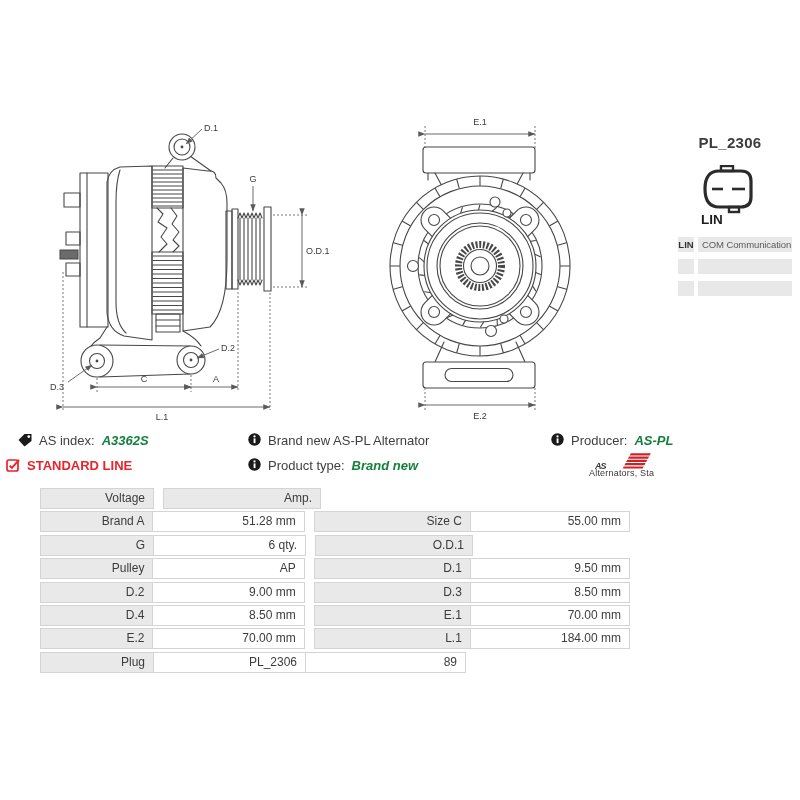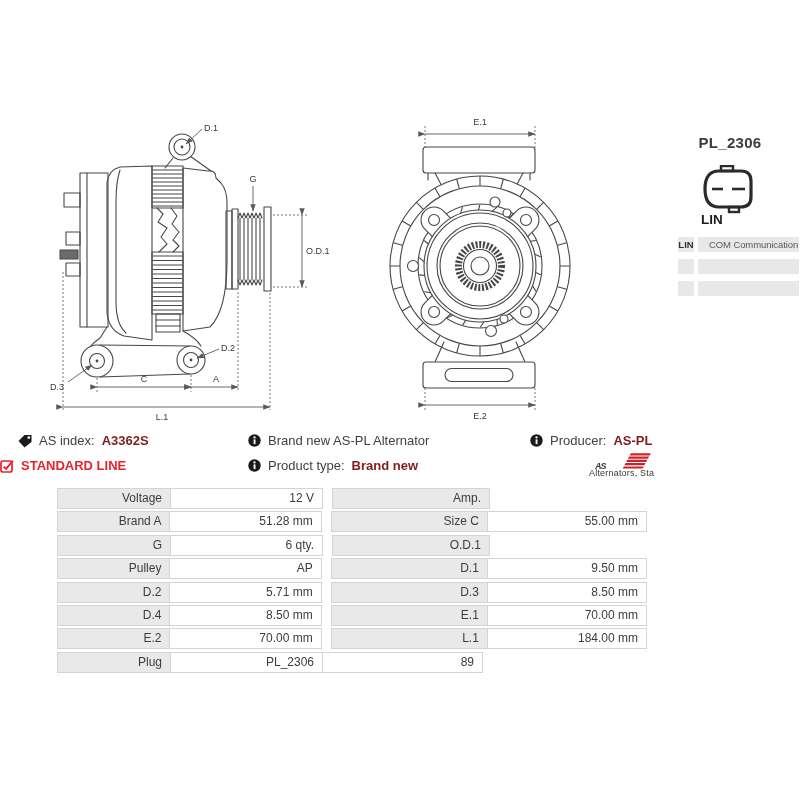--- a/index.html
+++ b/index.html
@@ -15,25 +15,25 @@
   .dim{stroke:#5a5a5a;fill:none;stroke-width:0.9;}
   .dot{stroke:#6a6a6a;fill:none;stroke-width:0.9;stroke-dasharray:2,2;}
 
   
   .plug-code{font-size:15px;font-weight:bold;letter-spacing:.3px;text-align:center;}
   .lin-label{font-size:13.5px;font-weight:bold;color:#1d1d1d;}
   .mini-row{display:flex;gap:4px;margin-bottom:7px;}
   .mini-c1{width:16px;height:15px;background:#e8e8e8;font-size:9.5px;font-weight:bold;
            color:#333;text-align:center;line-height:15px;}
   .mini-c2{width:90px;height:15px;background:#e8e8e8;font-size:9.5px;color:#5a5a5a;
-           padding-left:11px;line-height:15px;white-space:nowrap;letter-spacing:-.1px;}
+           padding-left:4px;line-height:15px;white-space:nowrap;letter-spacing:-.1px;}
 
   
-  .info-item{display:flex;align-items:center;gap:7px;font-size:13px;color:#3f3f3f;white-space:nowrap;}
-  .info-item b{color:#7f1d1d;}
+  .info-item{display:flex;gap:7px;font-size:13px;color:#3f3f3f;white-space:nowrap;}
+  .info-item b{color:#15803d;font-style:italic;}
   .red-bold{font-weight:bold;font-size:13px;}
 
   
   .spec-table{width:590px;}
   .spec-row{display:flex;margin-bottom:2.4px;height:21px;}
   .cell{box-sizing:border-box;border:1px solid #d4d4d4;font-size:12px;line-height:19px;
         text-align:right;padding-right:8px;color:#3c3c3c;overflow:hidden;}
   .c-l1{width:114px;background:#e9e9e9;}
   .c-v1{width:152px;background:#fff;border-left:none;}
   .c-l2{width:158px;background:#e9e9e9;margin-left:9px;}
@@ -304,31 +304,31 @@
 
   <div class="abs info-item" style="left:248px;top:433px">
     <svg width="13" height="13" viewBox="0 0 13 13">
       <circle cx="6.5" cy="6.5" r="6.2" fill="#1a1a1a"></circle>
       <rect x="5.6" y="5.4" width="1.9" height="4.7" fill="#fff"></rect>
       <circle cx="6.5" cy="3.4" r="1.15" fill="#fff"></circle>
     </svg>
     <span>Brand new AS-PL Alternator</span>
   </div>
 
-  <div class="abs info-item" style="left:530px;top:433px">
+  <div class="abs info-item" style="left:551px;top:433px">
     <svg width="13" height="13" viewBox="0 0 13 13">
       <circle cx="6.5" cy="6.5" r="6.2" fill="#1a1a1a"></circle>
       <rect x="5.6" y="5.4" width="1.9" height="4.7" fill="#fff"></rect>
       <circle cx="6.5" cy="3.4" r="1.15" fill="#fff"></circle>
     </svg>
     <span>Producer:</span>
     <b>AS-PL</b>
   </div>
 
-  <div class="abs info-item" style="left:0;top:458px">
+  <div class="abs info-item" style="left:6px;top:458px">
     <svg width="14" height="14" viewBox="0 0 14 14">
       <rect x="1" y="2" width="11" height="11" rx="2" fill="none" stroke="#e8232b" stroke-width="1.7"></rect>
       <path d="M3.6,7.6 L5.9,9.9 L13,1.8" fill="none" stroke="#e8232b" stroke-width="1.9"></path>
     </svg>
     <span class="red-bold" style="color:#e8232b">STANDARD LINE</span>
   </div>
 
   <div class="abs info-item" style="left:248px;top:458px">
     <svg width="13" height="13" viewBox="0 0 13 13">
       <circle cx="6.5" cy="6.5" r="6.2" fill="#1a1a1a"></circle>
@@ -344,24 +344,23 @@
     <g transform="translate(44,0) skewX(-28)" fill="#cc2229">
       <rect x="0" y="2.2" width="20" height="2.2"></rect>
       <rect x="0" y="5.5" width="20" height="2.2"></rect>
       <rect x="0" y="8.8" width="20" height="2.2"></rect>
       <rect x="0" y="12.1" width="20" height="2.2"></rect>
       <rect x="0" y="15.4" width="20" height="2.2"></rect>
     </g>
     <text x="1" y="25" font-size="5" fill="#cc2229" letter-spacing="0.2">Alternators, Starters &amp; Parts</text>
   </svg>
 
-  <div class="abs spec-table" style="left:57px;top:488px">
+  <div class="abs spec-table" style="left:40px;top:488px">
     <div class="spec-row">
       <div class="cell c-l1">Voltage</div>
-      <div class="cell c-v1">12 V</div>
       <div class="cell c-l2">Amp.</div>
     </div>
     <div class="spec-row">
       <div class="cell c-l1">Brand A</div>
       <div class="cell c-v1">51.28 mm</div>
       <div class="cell c-l2">Size C</div>
       <div class="cell c-v2">55.00 mm</div>
     </div>
     <div class="spec-row">
       <div class="cell c-l1">G</div>
@@ -369,21 +368,21 @@
       <div class="cell c-l2">O.D.1</div>
     </div>
     <div class="spec-row">
       <div class="cell c-l1">Pulley</div>
       <div class="cell c-v1">AP</div>
       <div class="cell c-l2">D.1</div>
       <div class="cell c-v2">9.50 mm</div>
     </div>
     <div class="spec-row">
       <div class="cell c-l1">D.2</div>
-      <div class="cell c-v1">5.71 mm</div>
+      <div class="cell c-v1">9.00 mm</div>
       <div class="cell c-l2">D.3</div>
       <div class="cell c-v2">8.50 mm</div>
     </div>
     <div class="spec-row">
       <div class="cell c-l1">D.4</div>
       <div class="cell c-v1">8.50 mm</div>
       <div class="cell c-l2">E.1</div>
       <div class="cell c-v2">70.00 mm</div>
     </div>
     <div class="spec-row">

